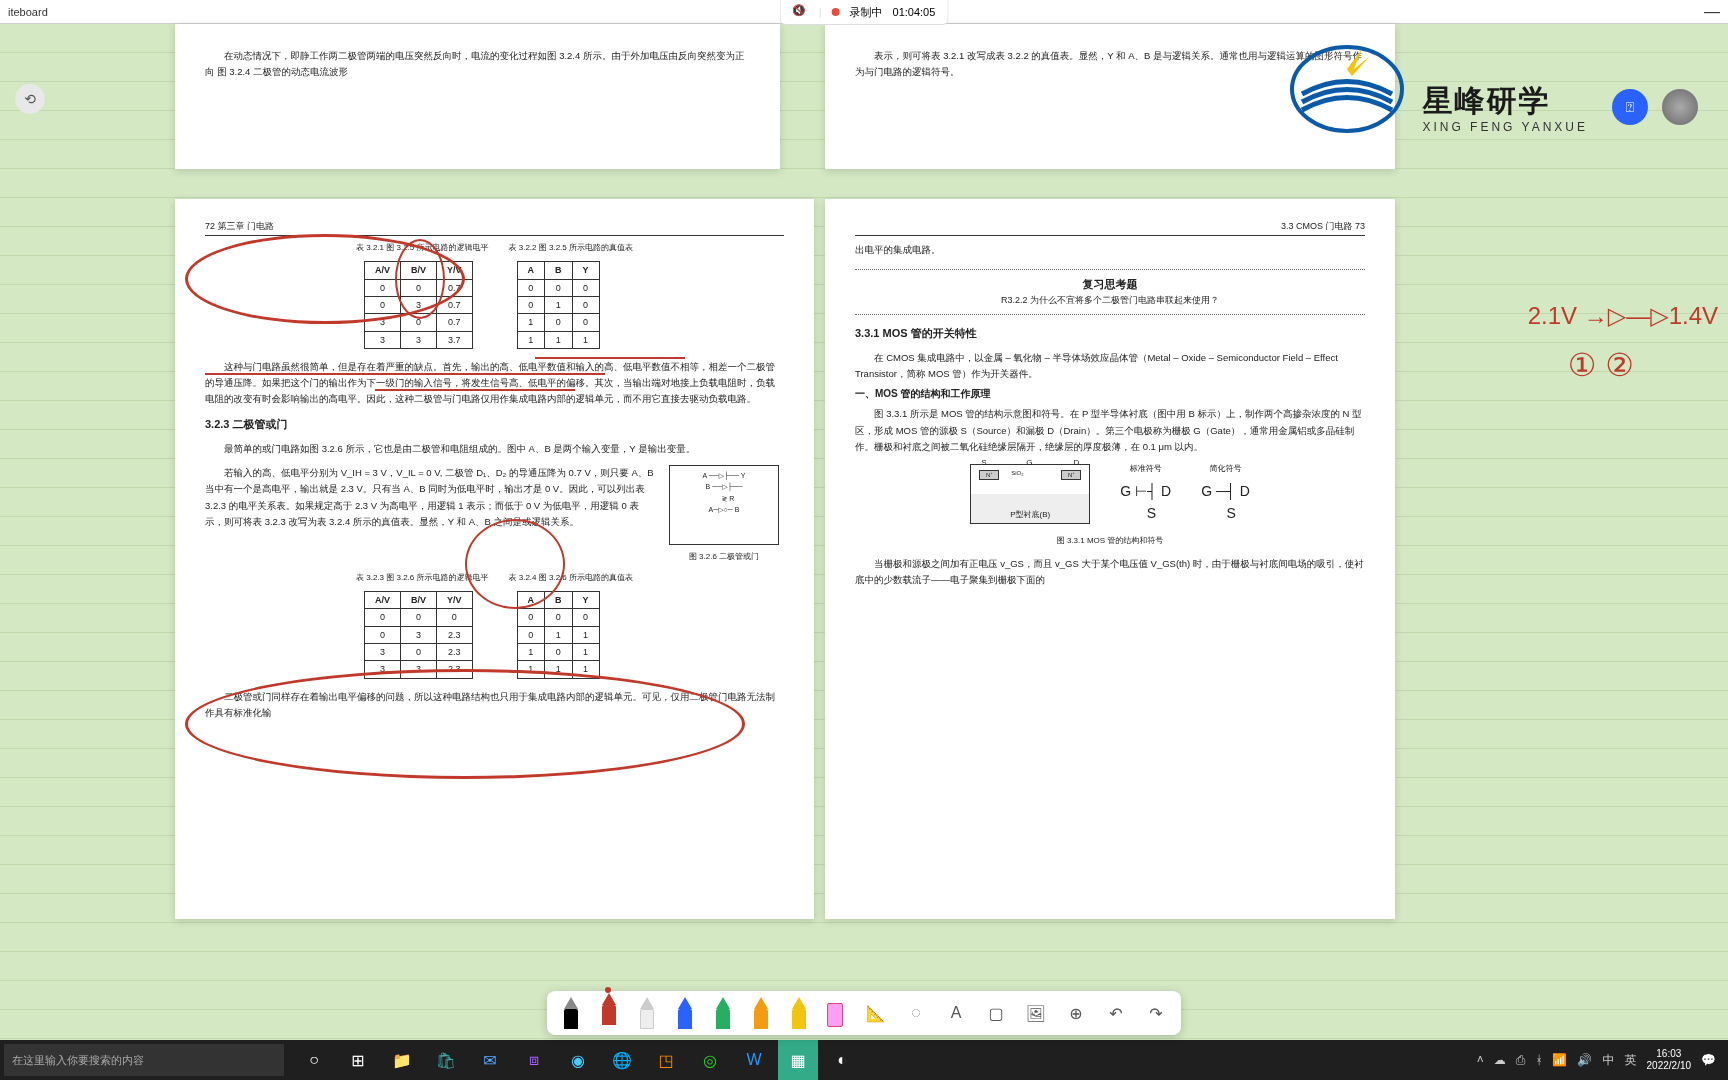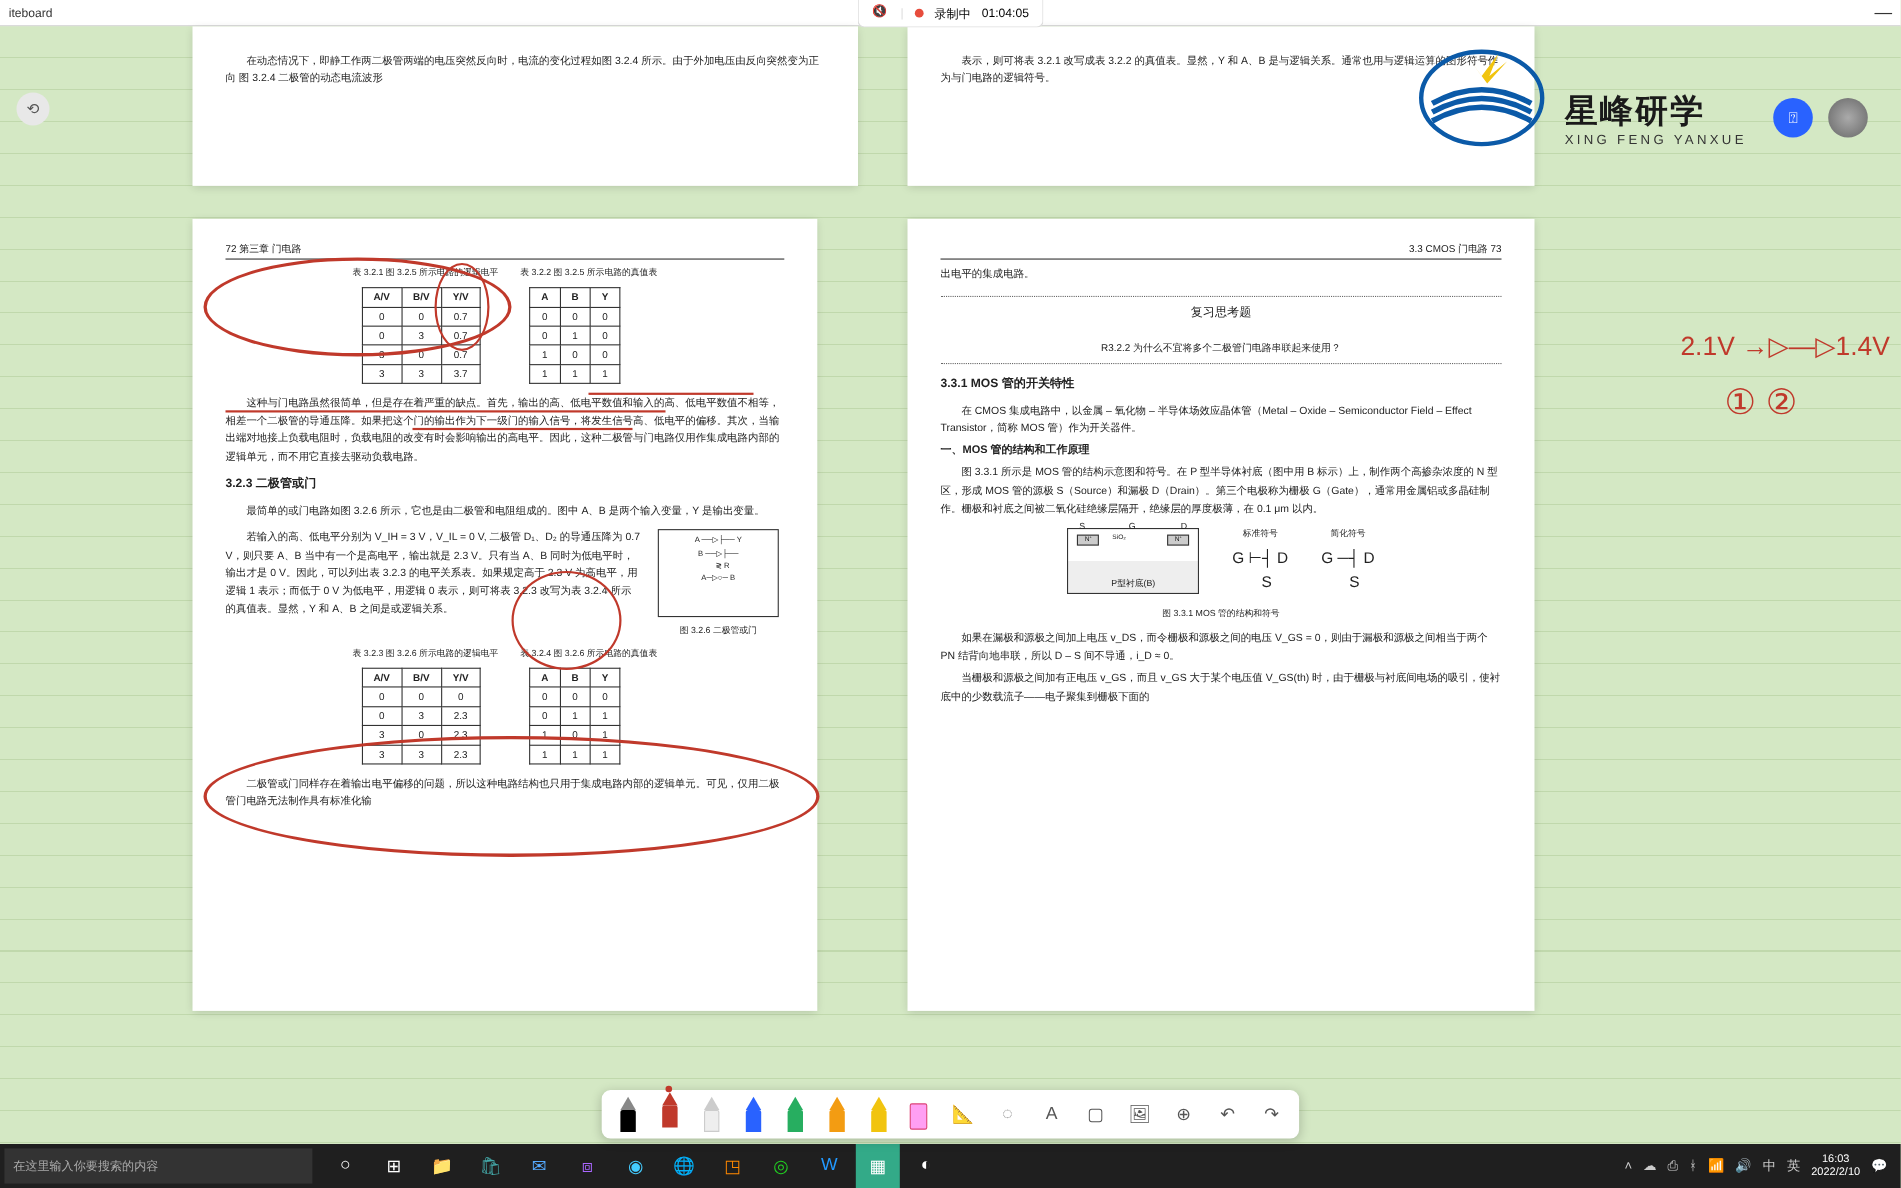--- a/index.html
+++ b/index.html
@@ -7,21 +7,21 @@
 .titlebar{height:24px;background:#fff;border-bottom:1px solid #ccc;display:flex;align-items:center;padding:0 8px;font-size:11px;color:#333;position:relative}
 .titlebar .min{position:absolute;right:8px;font-size:16px}
 .rec-bar{position:absolute;top:0;left:50%;transform:translateX(-50%);background:#fff;border:1px solid #ddd;border-top:none;border-radius:0 0 6px 6px;padding:4px 12px;display:flex;align-items:center;gap:10px;font-size:11px;z-index:10}
 .rec-dot{width:8px;height:8px;background:#e74c3c;border-radius:50%;display:inline-block}
 .speaker-icon{width:16px;height:16px;display:inline-block}
 .canvas{position:absolute;top:24px;left:0;right:0;bottom:40px;background:repeating-linear-gradient(#d4e8c4,#d4e8c4 28px,#c0d8ac 28px,#c0d8ac 29px)}
 .sync-btn{position:absolute;top:60px;left:15px;width:30px;height:30px;background:#e8e8e8;border-radius:50%;display:flex;align-items:center;justify-content:center;font-size:14px;color:#555}
 .page{position:absolute;background:#fff;box-shadow:0 2px 8px rgba(0,0,0,.15);padding:20px 30px;font-size:10px;color:#222;line-height:1.6}
 .page.tl{top:0;left:175px;width:605px;height:145px}
 .page.tr{top:0;left:825px;width:570px;height:145px}
-.page.bl{top:175px;left:175px;width:568px;height:720px}
+.page.bl{top:175px;left:175px;width:639px;height:720px}
 .page.br{top:175px;left:825px;width:570px;height:720px}
 .page-head{font-size:9px;border-bottom:1px solid #333;padding-bottom:2px;margin-bottom:6px}
 .page-head.r{text-align:right}
 .sec-title{font-weight:bold;font-size:11px;margin:8px 0}
 .para{text-indent:2em;margin:4px 0;font-size:9.5px;line-height:1.7}
 table.truth{border-collapse:collapse;font-size:9px;margin:4px 8px;display:inline-table;vertical-align:top}
 table.truth th,table.truth td{border:1px solid #333;padding:1px 10px;text-align:center}
 .tbl-row{display:flex;gap:20px;justify-content:center;margin:6px 0}
 .tbl-cap{font-size:8px;text-align:center;margin-bottom:2px}
 .red-oval{position:absolute;border:3px solid #c0392b;border-radius:50%;pointer-events:none}
@@ -41,21 +41,21 @@
 .search-box{background:#333;height:32px;width:280px;margin-left:4px;display:flex;align-items:center;padding:0 8px;color:#aaa;font-size:11px}
 .tb-icons{display:flex;gap:4px;margin-left:10px}
 .tb-icon{width:40px;height:40px;display:flex;align-items:center;justify-content:center;font-size:16px}
 .tb-right{margin-left:auto;display:flex;align-items:center;gap:10px;padding-right:12px;font-size:10px}
 .tray-icon{font-size:12px;color:#ccc}
 .clock{text-align:center;line-height:1.2}
 .hand-note{position:absolute;top:270px;right:10px;color:#c0392b;font-size:24px;font-family:cursive;line-height:1.8}
 .circuit-box{border:1px solid #333;display:inline-block;padding:4px;font-size:8px;margin:4px 0;text-align:center}
 .fig-cap{font-size:8px;text-align:center;margin:2px 0}
 .review-box{text-align:center;margin:14px 0}
-.review-title{font-weight:normal;font-size:11px;margin-bottom:16px}
+.review-title{font-weight:bold;font-size:11px;margin-bottom:0}
 </style>
 </head>
 <body>
 
 <div class="titlebar">
   <span>iteboard</span>
   <span class="min">—</span>
 </div>
 
 <div class="rec-bar">
@@ -277,21 +277,20 @@
           <div>标准符号</div>
           <div style="font-size:14px;margin-top:4px">G ⊢┤ D<br>&nbsp;&nbsp;&nbsp;S</div>
         </div>
         <div>
           <div>简化符号</div>
           <div style="font-size:14px;margin-top:4px">G ─┤ D<br>&nbsp;&nbsp;&nbsp;S</div>
         </div>
       </div>
       <div class="fig-cap" style="margin-top:6px">图 3.3.1  MOS 管的结构和符号</div>
     </div>
-    <p class="para">如果在漏极和源极之间加上电压 v_DS，而令栅极和源极之间的电压 V_GS = 0，则由于漏极和源极之间相当于两个 PN 结背向地串联，所以 D – S 间不导通，i_D ≈ 0。</p>
     <p class="para">当栅极和源极之间加有正电压 v_GS，而且 v_GS 大于某个电压值 V_GS(th) 时，由于栅极与衬底间电场的吸引，使衬底中的少数载流子——电子聚集到栅极下面的</p>
   </div>
 
   <div class="hand-note">
     <div>2.1V →▷—▷1.4V</div>
     <div style="font-size:32px;margin-left:40px">① ②</div>
   </div>
 
 </div>
 

